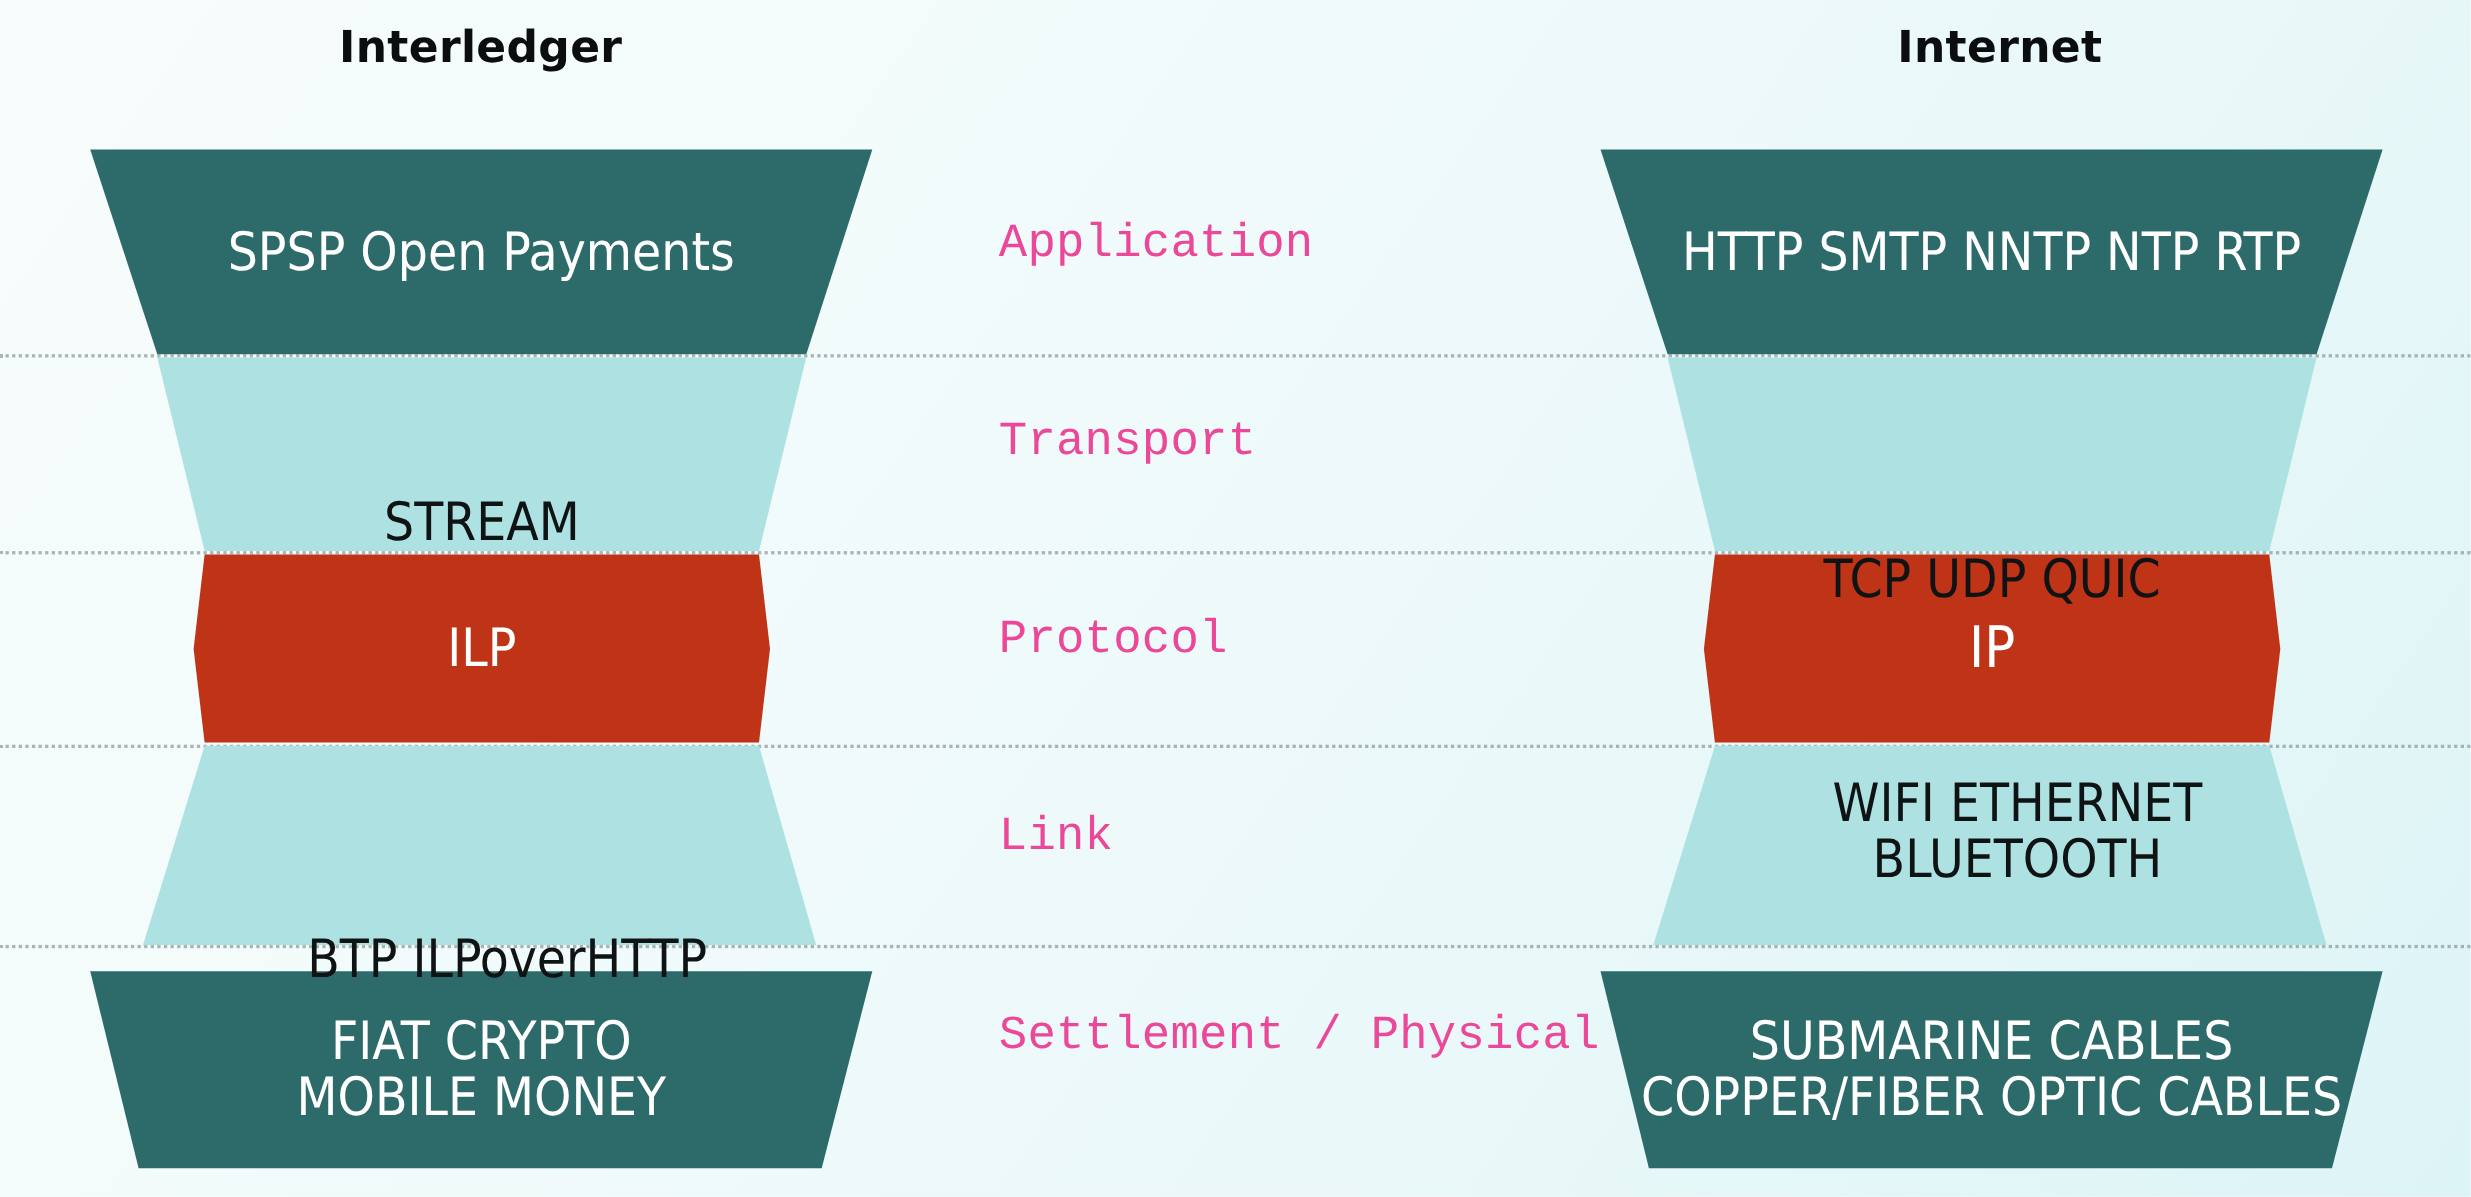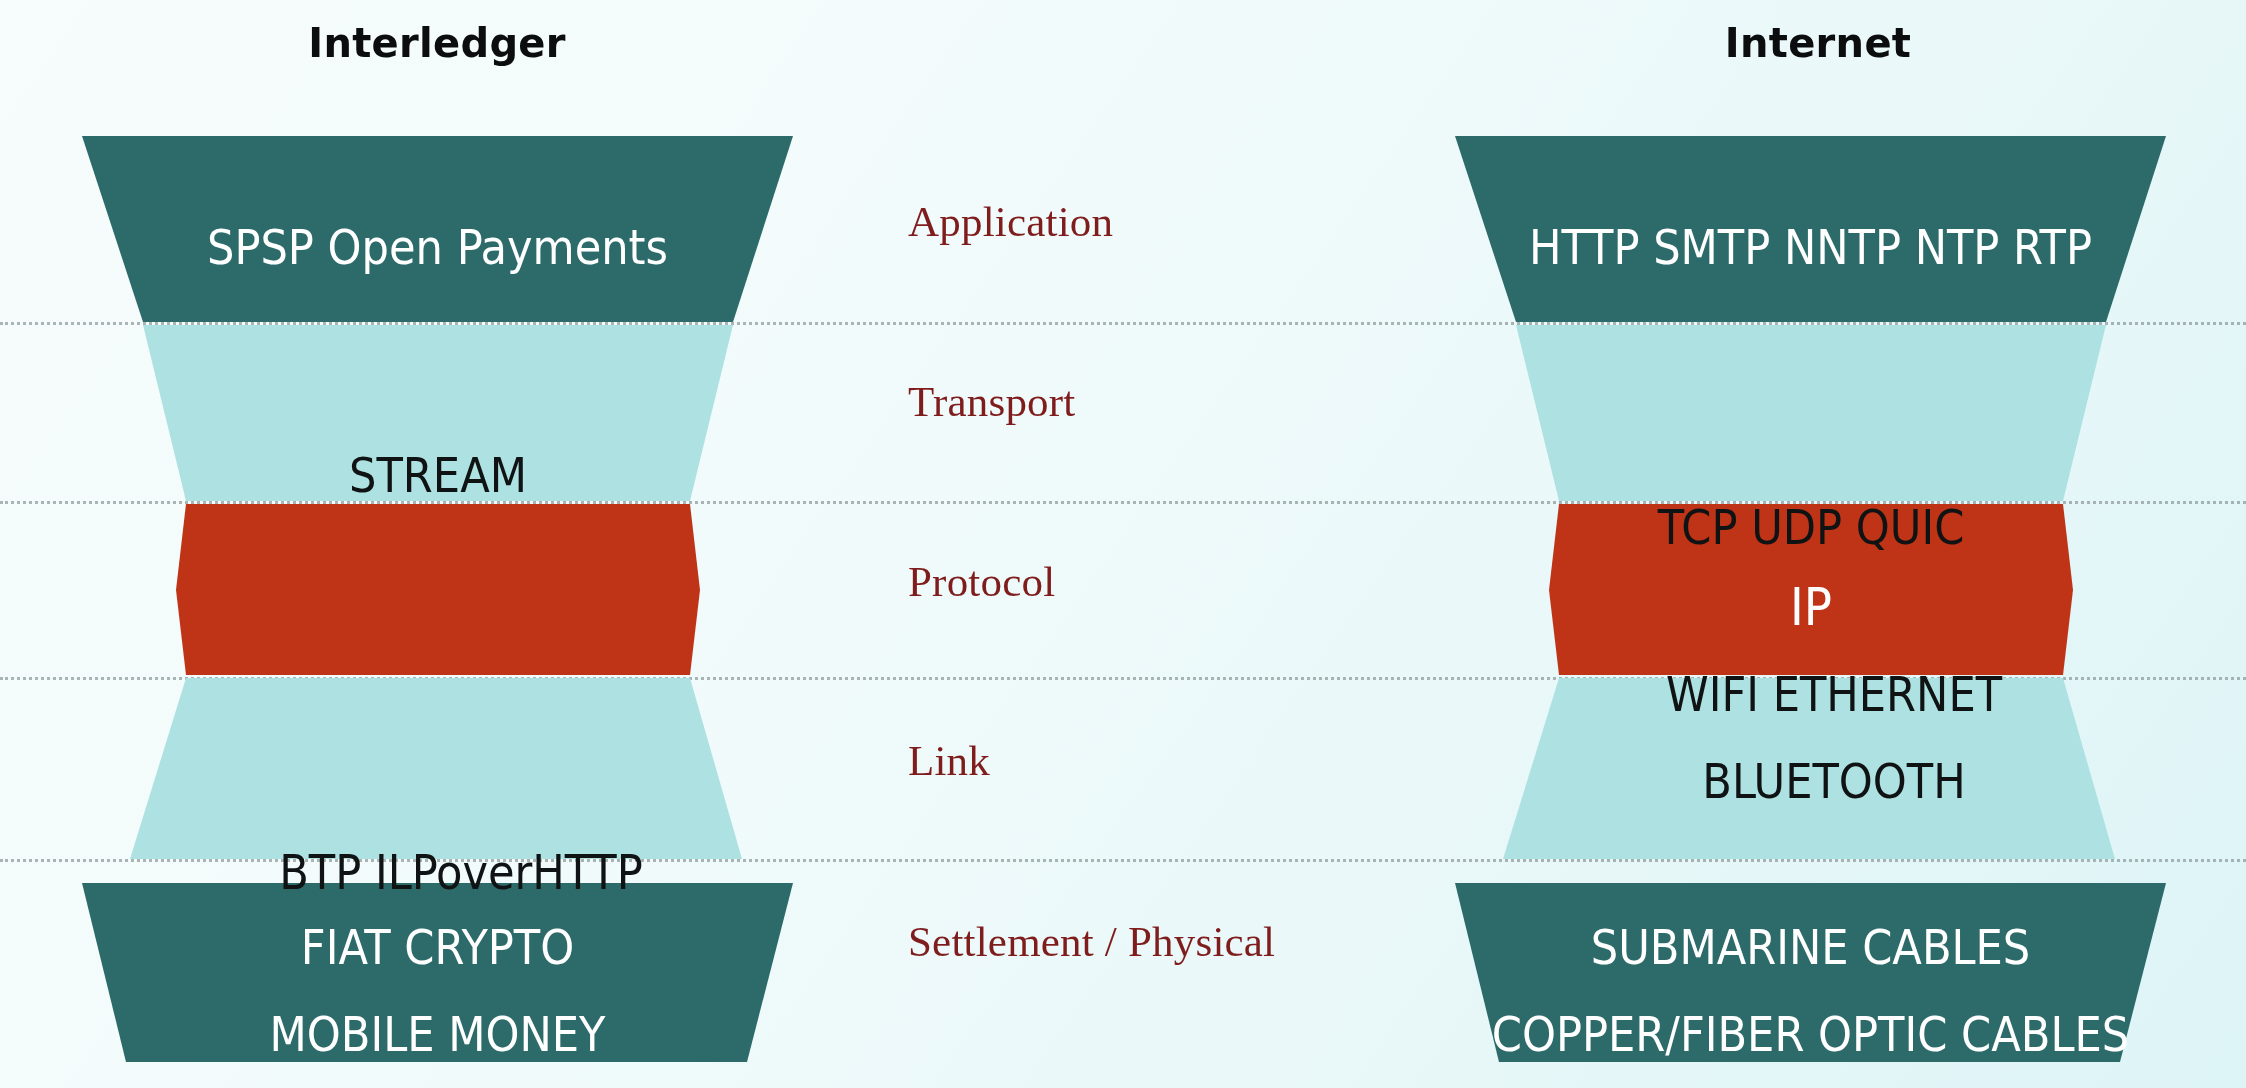--- a/index.html
+++ b/index.html
@@ -21,29 +21,29 @@
   .stack { position:absolute; top:0; height:1088px; }
   .stack svg { display:block; overflow:visible; }
 
   
   .celltext {
     position:absolute; display:flex; flex-direction:column;
     align-items:center; justify-content:center;
     text-align:center; line-height:1.06; white-space:nowrap;
     pointer-events:none;
   }
-  .celltext .ln { display:block;margin-top:36px; }
+  .celltext .ln { display:block; }
 
   .t-white { color:#ffffff; }
   .t-dark  { color:#101314;justify-content:flex-end; }
 
   
   .midlabel {
-    position:absolute; color:#7f1d1d; font-size:43px;
-    font-family:Liberation Serif, serif;
+    position:absolute; color:#ec4899; font-size:43px;
+    font-family:Liberation Mono, monospace;
     font-weight:400; white-space:nowrap; letter-spacing:.2px;
   }
 
   
   .heading {
     position:absolute; color:#0b0d0e; font-weight:700;
     font-size:40px; letter-spacing:.3px;
     font-family:"DejaVu Sans","Liberation Sans",sans-serif;
     white-space:nowrap; transform:translateX(-50%);
     text-align:left;
@@ -88,20 +88,23 @@
   </div>
 
   <div class="celltext t-white" style="left:82px; top:136px; width:711px; height:186px; font-size:48px;">
     <span class="ln">SPSP   Open Payments</span>
   </div>
 
   <div class="celltext t-dark" style="left:143px; top:325px; width:590px; height:176px; font-size:48px;">
     <span class="ln">STREAM</span>
   </div>
 
+  <div class="celltext t-white" style="left:186px; top:504px; width:504px; height:171px; font-size:48px;">
+    <span class="ln">ILP</span>
+  </div>
 
   <div class="celltext t-dark" style="left:143px; top:678px; width:636px; height:220px; font-size:48px;">
     <span class="ln">BTP  ILPoverHTTP</span>
   </div>
 
   <div class="celltext t-white" style="left:82px; top:883px; width:711px; height:179px; font-size:48px;">
     <span class="ln">FIAT   CRYPTO</span>
     <span class="ln">MOBILE MONEY</span>
   </div>
 

